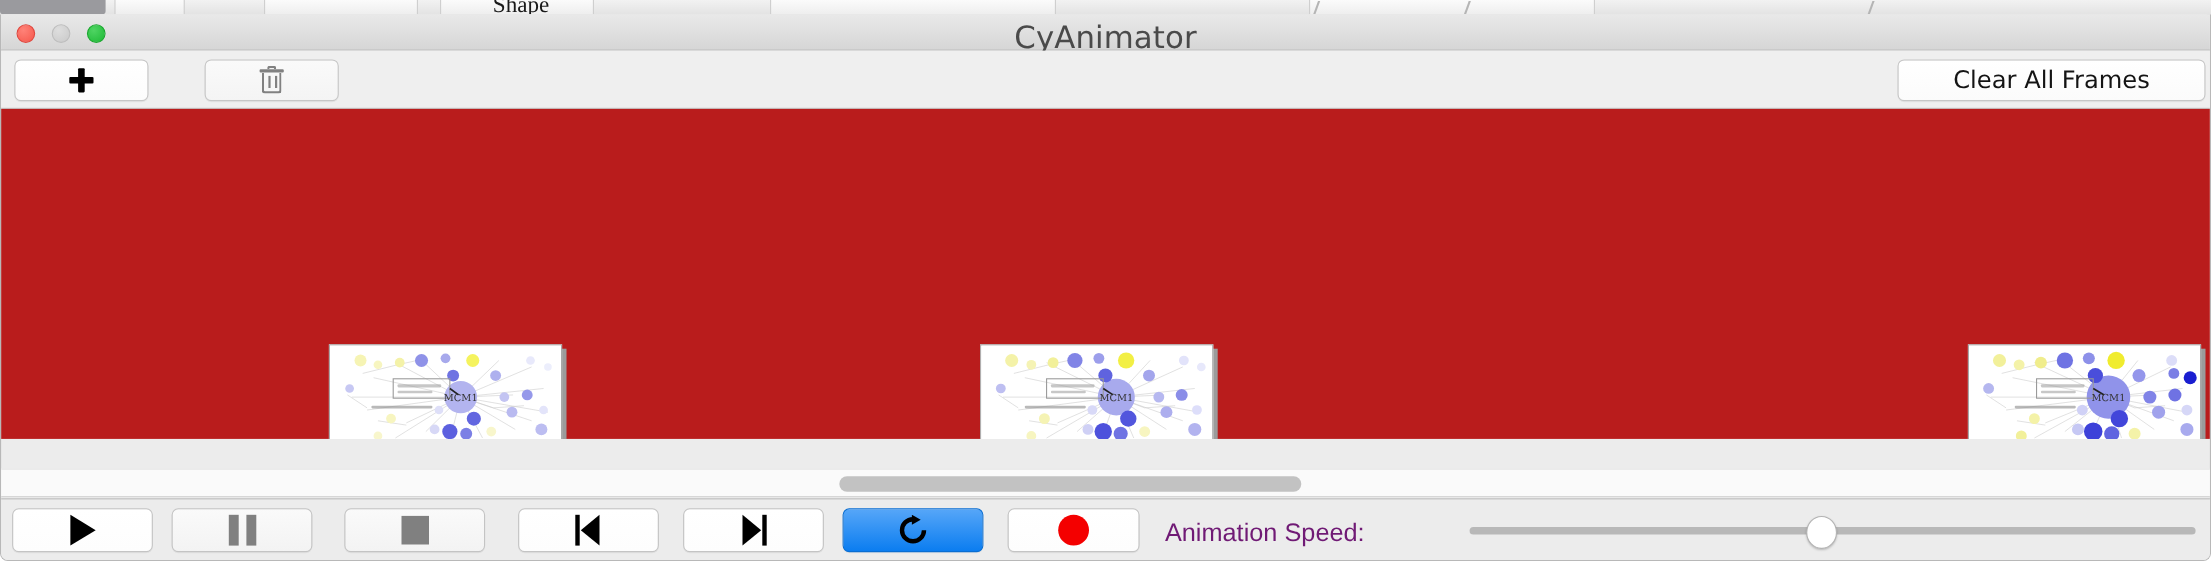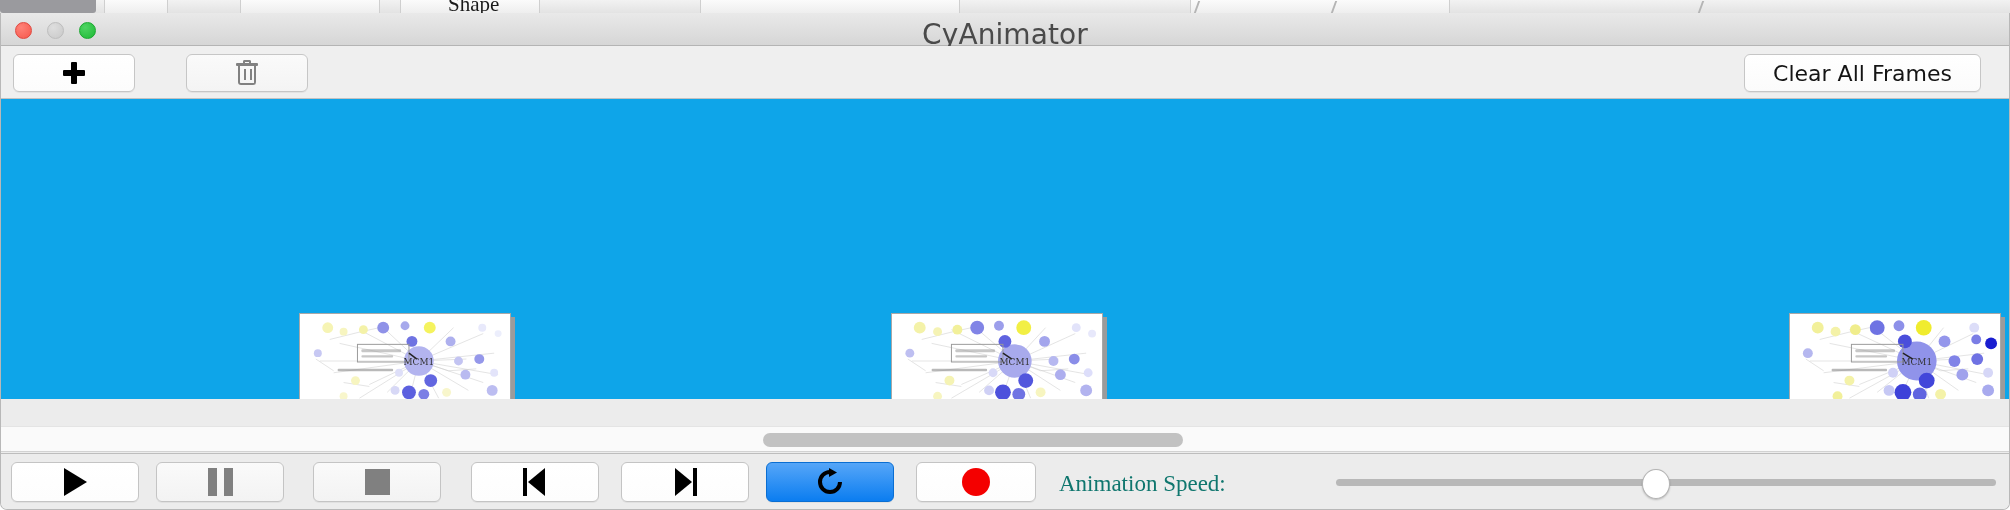--- a/index.html
+++ b/index.html
@@ -76,21 +76,21 @@
   .tbtn {
     position: absolute; top: 8px; height: 38px;
     border: 1px solid #c6c6c6; border-radius: 6px;
     display: flex; align-items: center; justify-content: center;
     box-shadow: 0 1px 0 rgba(0,0,0,.05);
   }
   .tbtn.enabled  { background: linear-gradient(#ffffff, #fcfcfc); }
   .tbtn.disabled { background: linear-gradient(#fafafa, #f4f4f4); }
   #add-frame-button   { left: 12px;  width: 122px; }
   #delete-frame-button{ left: 185px; width: 122px; }
-  #clear-all-button   { right: 28px; width: 237px; background: linear-gradient(#ffffff,#fbfbfb); }
+  #clear-all-button   { right: 4px; width: 280px; background: linear-gradient(#ffffff,#fbfbfb); }
   #clear-all-label { font-size: 22px; color: #141414; font-family: "DejaVu Sans", sans-serif; }
 
   .plus-icon { position: relative; width: 24px; height: 24px; }
   .plus-icon::before, .plus-icon::after {
     content: ""; position: absolute; background: #000; border-radius: 1px;
   }
   .plus-icon::before { left: 9px; top: 1px;  width: 6px; height: 22px; }
   .plus-icon::after  { left: 1px; top: 9px;  width: 22px; height: 6px; }
 
   .trash-icon { position: relative; width: 22px; height: 26px; }
@@ -108,21 +108,21 @@
   }
   .trash-icon .can::before, .trash-icon .can::after {
     content:""; position:absolute; top:3px; width:2px; height:11px; background:#818181;
   }
   .trash-icon .can::before { left: 4px; }
   .trash-icon .can::after  { left: 10px; }
 
   
   #timeline-area {
     position: relative; width: 100%; height: 300px;
-    background: #0ea5e9; overflow: hidden;
+    background: #b91c1c; overflow: hidden;
   }
 
   
   .frame-thumb {
     position: absolute; top: 214px;
     width: 212px; height: 96px;
     background: #ffffff;
     border: 1px solid #a8a8a8;
     box-shadow: 4px 4px 0 0 #9b9b9b;
     overflow: hidden;
@@ -181,22 +181,22 @@
   .skip-back-icon .tri  { position:absolute; left:6px;  top:0; width:0; height:0;
     border-right: 17px solid #000; border-top: 14px solid transparent; border-bottom: 14px solid transparent; }
   .skip-fwd-icon .bar   { position:absolute; right:1px; top:0; width:4px; height:28px; background:#000; }
   .skip-fwd-icon .tri   { position:absolute; right:6px; top:0; width:0; height:0;
     border-left: 17px solid #000; border-top: 14px solid transparent; border-bottom: 14px solid transparent; }
   .loop-icon svg { display:block; }
   .record-icon { width: 28px; height: 28px; border-radius: 50%; background: #f40000; }
 
   #speed-label {
     position: absolute; left: 1058px; top: 17px;
-    font-size: 23px; color: #0f766e;
-    font-family: Liberation Serif, serif;
+    font-size: 23px; color: #701a75;
+    font-family: Liberation Sans, sans-serif;
     white-space: nowrap;
   }
   #speed-slider {
     position: absolute; left: 1335px; top: 8px;
     width: 660px; height: 40px;
   }
   #speed-slider-track {
     position: absolute; left: 0; top: 17px; width: 660px; height: 7px;
     background: #b8b8b8; border-radius: 4px;
   }

